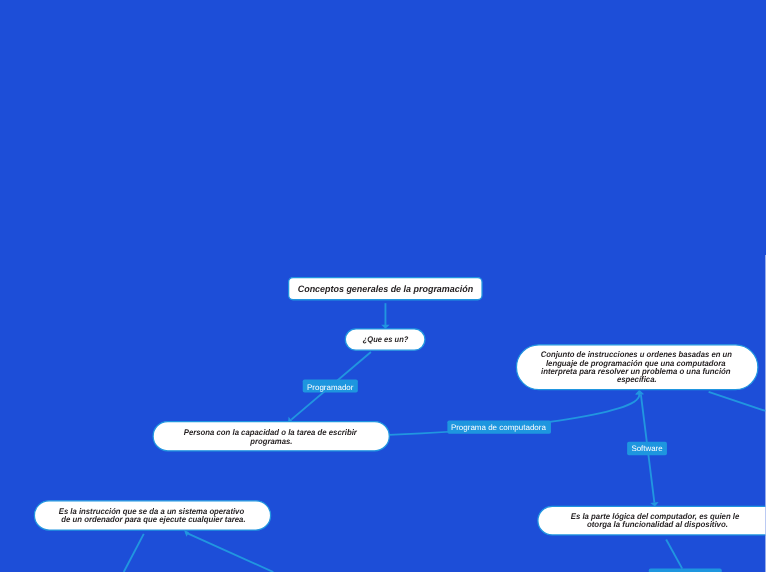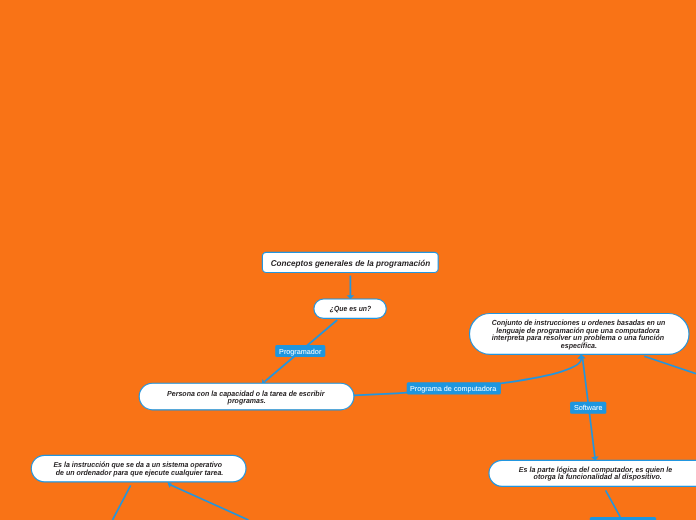--- a/index.html
+++ b/index.html
@@ -1,19 +1,19 @@
 <!DOCTYPE html>
 <html><head>
 <meta charset="utf-8">
 <title>Mapa mental - Conceptos generales de la programación</title>
 <style>
   html,body{margin:0;padding:0;background:#ffffff;}
   body{width:696px;height:520px;overflow:hidden;
        font-family:"Liberation Sans", sans-serif;}
-  #canvas{position:relative;width:696px;height:520px;background:#f97316;text-decoration:underline;}
+  #canvas{position:relative;width:696px;height:520px;background:#1d4ed8;text-decoration:underline;}
   svg text{-webkit-font-smoothing:antialiased;text-rendering:geometricPrecision;}
   svg#graph{position:absolute;left:0;top:0;width:696px;height:520px;display:block;}
   .nshape{fill:#ffffff;stroke:#2196e0;stroke-width:1.15;}
   .ntext{font-family:"Liberation Sans", sans-serif;font-weight:bold;font-style:italic;
          font-size:7.45px;fill:#231f20;text-anchor:middle;}
   .ntext.root{font-size:8.45px;}
   .ntext.preg{font-size:7.45px;}
   .edge{fill:none;stroke:#2196e0;stroke-width:1.7;stroke-linecap:butt;}
   .ehead{fill:#2196e0;stroke:none;}
   .lbl-rect{fill:#1e96df;}

